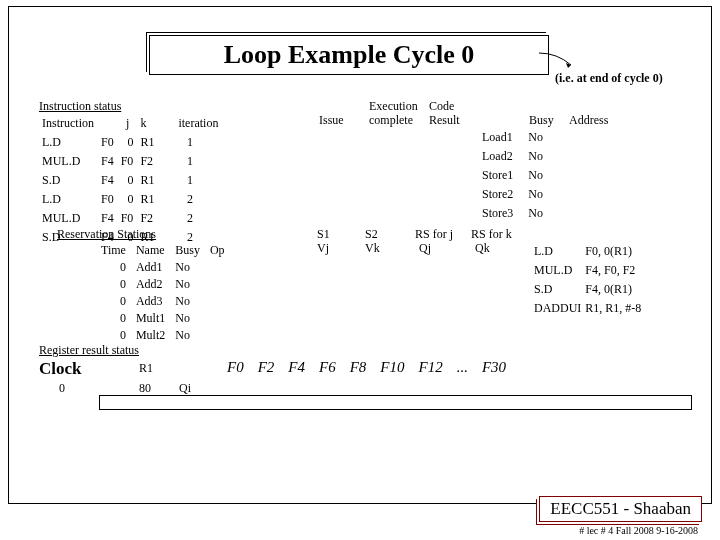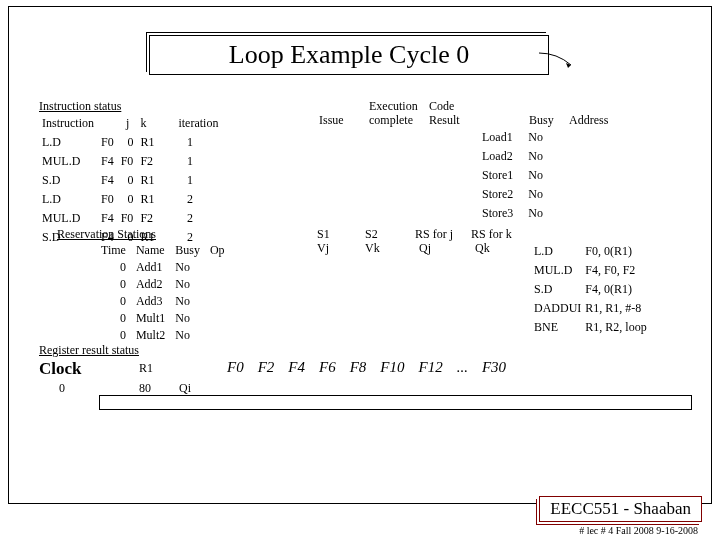--- a/index.html
+++ b/index.html
@@ -17,21 +17,21 @@
     border: 1.5px solid #000;
   }
   .title-box {
     position: absolute; left: 140px; top: 28px; width: 400px; height: 40px;
     border: 1px solid #000;
     display: flex; align-items: center; justify-content: center;
     background: #fff;
     box-shadow: -2px -2px 0 #fff, -3px -3px 0 #000;
   }
   .title-text {
-    font-size: 26px; font-weight: normal;
+    font-size: 26px; font-weight: bold;
   }
   .subtitle {
     position: absolute; left: 546px; top: 64px;
     font-size: 12px; font-weight: bold;
   }
   .arrow-to-sub {
     position: absolute; left: 528px; top: 44px;
     width: 40px; height: 20px;
   }
   .arrow-to-sub svg { width: 100%; height: 100%; }
@@ -76,20 +76,21 @@
   <div class="title-box">
     <span class="title-text">Loop Example Cycle 0</span>
   </div>
 
   <div class="arrow-to-sub">
     <svg viewBox="0 0 40 20">
         <path d="M2 2 Q 20 2 34 14" fill="none" stroke="#000" stroke-width="1"></path>
         <path d="M34 14 l-5 -2 l2 5 z" fill="#000"></path>
       </svg>
   </div>
+  <div class="subtitle">(i.e. at end of cycle 0)</div>
 
   <div class="content">
 
     <div class="grp" style="left:0px; top:0px">
       <span class="is-hdr">Instruction status</span>
     </div>
 
     <div class="grp" style="left:0px; top:14px">
       <table class="instr-table">
         <tbody>
@@ -242,24 +243,20 @@
               <td>MUL.D</td>
               <td>F4, F0, F2</td>
             </tr>
         <tr>
               <td>S.D</td>
               <td>F4, 0(R1)</td>
             </tr>
         <tr>
               <td>DADDUI</td>
               <td>R1, R1, #-8</td>
-            </tr>
-        <tr>
-              <td>BNE</td>
-              <td>R1, R2, loop</td>
             </tr>
       </tbody>
         </table>
     </div>
 
     <div class="grp" style="left:0px; top:244px">
       <span class="reg-hdr">Register result status</span>
     </div>
 
     <div class="grp" style="left:0px; top:260px">

